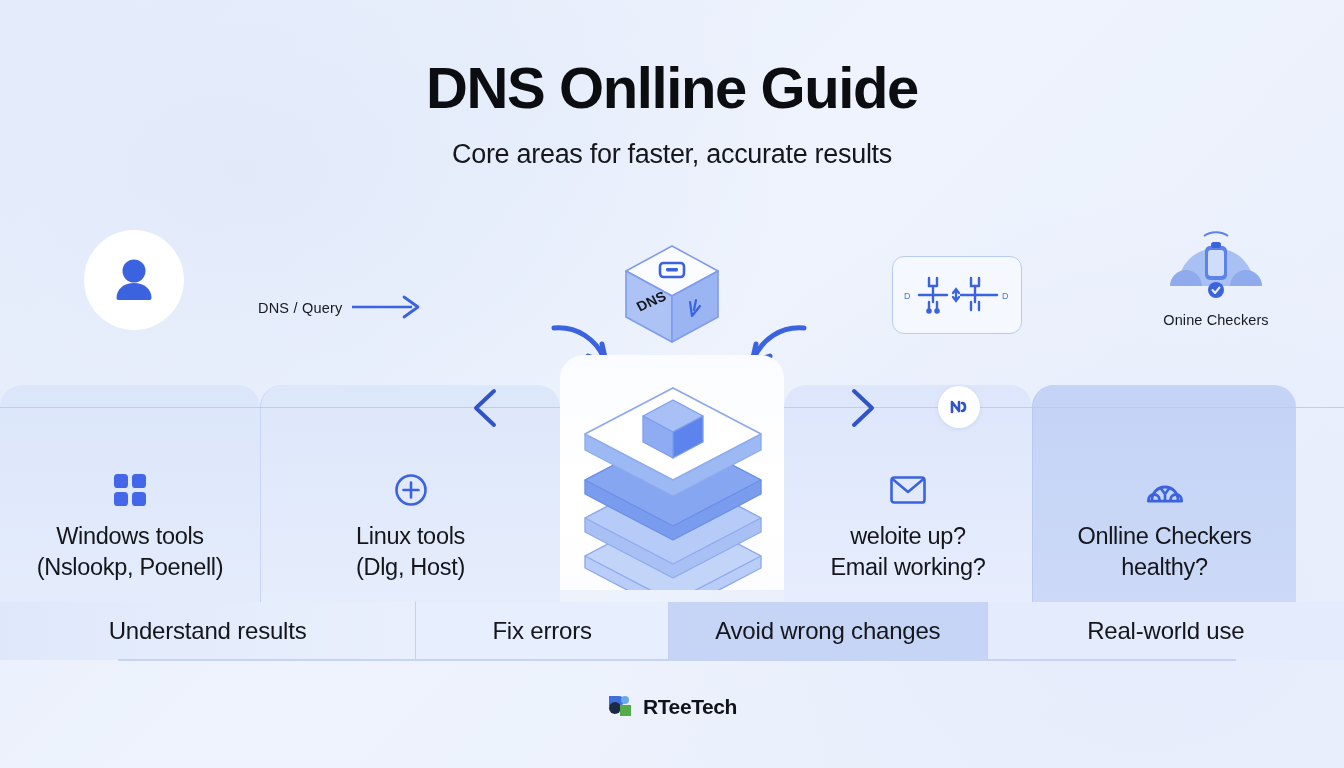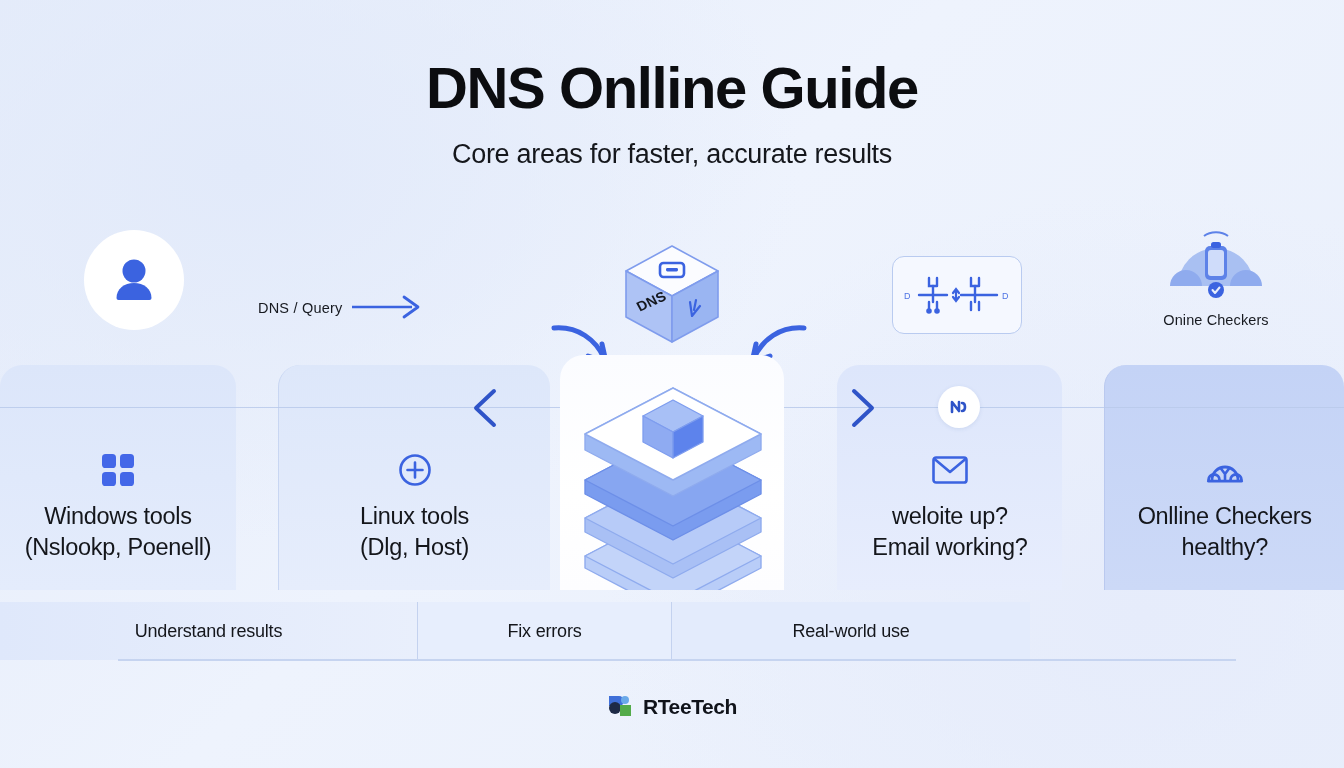--- a/index.html
+++ b/index.html
@@ -42,26 +42,25 @@
     margin-top: 20px;
     font-size: 27px;
     font-weight: 400;
     color: #15171c;
     letter-spacing: -0.3px;
   }
 
   
   .panels {
     position: absolute;
-    top: 365px;
+    top: 385px;
     left: 0;
     width: 1344px;
     height: 225px;
     display: flex;
-    gap: 42px;
   }
   .panel {
     position: relative;
     height: 225px;
     border-top-left-radius: 22px;
     border-top-right-radius: 22px;
     display: flex;
     flex-direction: column;
     align-items: center;
     justify-content: flex-start;
@@ -133,21 +132,21 @@
     left: 0;
     width: 1344px;
     height: 58px;
     display: flex;
   }
   .tag {
     height: 58px;
     display: flex;
     align-items: center;
     justify-content: center;
-    font-size: 18px;
+    font-size: 24px;
     color: #14161b;
     letter-spacing: -0.2px;
     border-right: 1px solid #c4d2ef;
   }
   .tag:last-child { border-right: none; }
   .tag-1 { width: 418px; background: linear-gradient(90deg,#dfe8fb 0%, #e9effc 100%); }
   .tag-2 { width: 254px; background: #e7eefd; }
   .tag-3 { width: 320px; background: #c6d4f6; }
   .tag-4 { width: 358px; background: #e3ebfc; }
 
@@ -463,20 +462,21 @@
 
       <path d="M95 40 L125 56 L95 72 L65 56 Z" fill="#a8c0f6" stroke="#7e9def" stroke-width="1.3" stroke-linejoin="round"></path>
       <path d="M65 56 L95 72 L95 98 L65 82 Z" fill="#8fabf2" stroke="#7e9def" stroke-width="1.3" stroke-linejoin="round"></path>
       <path d="M125 56 L125 82 L95 98 L95 72 Z" fill="#5d83ec" stroke="#7e9def" stroke-width="1.3" stroke-linejoin="round"></path>
     </svg>
   </div>
 
   <div class="tagbar">
     <div class="tag tag-1">Understand results</div>
     <div class="tag tag-2">Fix errors</div>
+    <div class="tag tag-3">Avoid wrong changes</div>
     <div class="tag tag-4">Real-world use</div>
   </div>
   <div class="tagbar-underline"></div>
 
   <div class="footer">
     <svg class="brandmark" viewBox="0 0 26 26">
       <path d="M2 2 H12 A5 5 0 0 1 12 12 H2 Z" fill="#3f6fd8"></path>
       <path d="M2 14 A6 6 0 0 0 14 14 A6 6 0 0 0 2 14 Z" fill="#1d2a46"></path>
       <path d="M13 11 H24 V22 H13 Z" fill="#53ab4a"></path>
       <path d="M14 6 A4 4 0 0 1 22 6 A4 4 0 0 1 14 6 Z" fill="#6aa9e9"></path>

